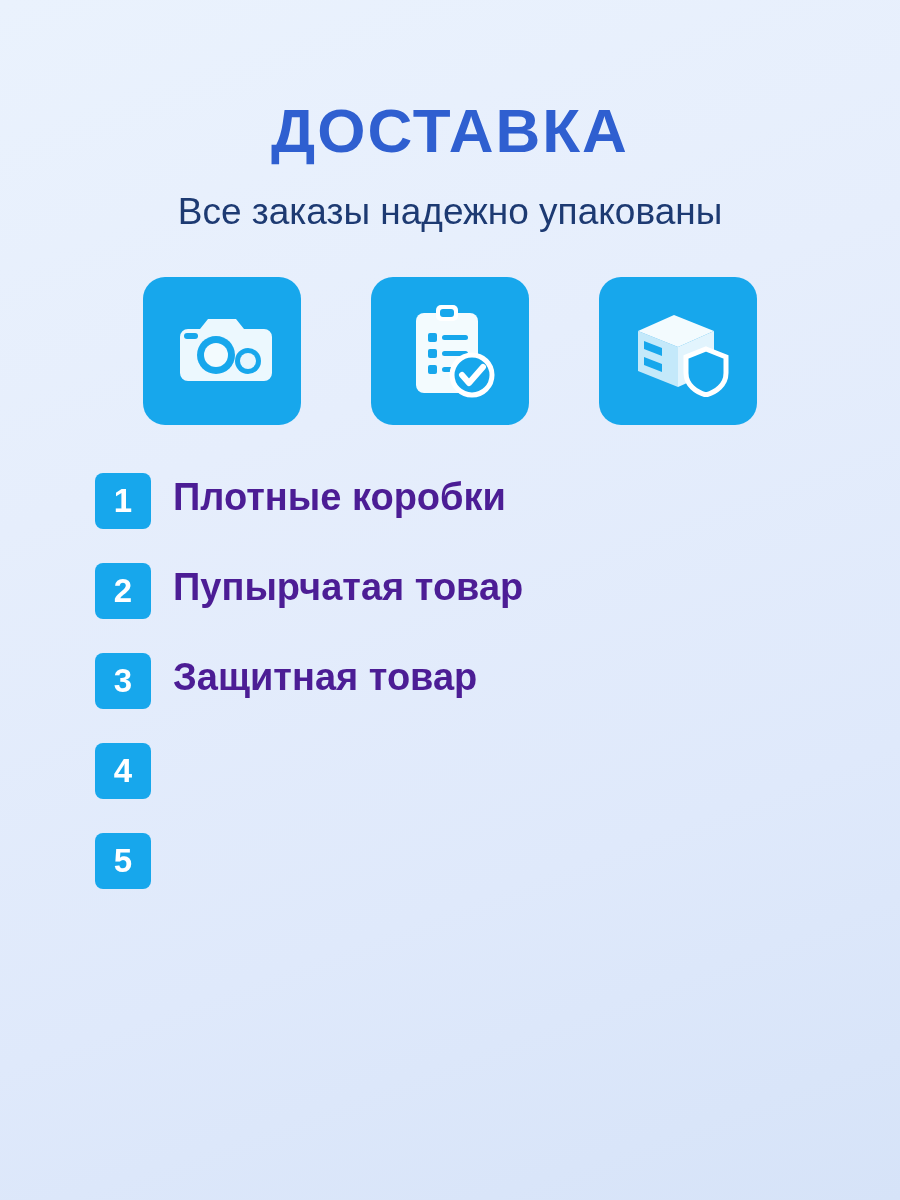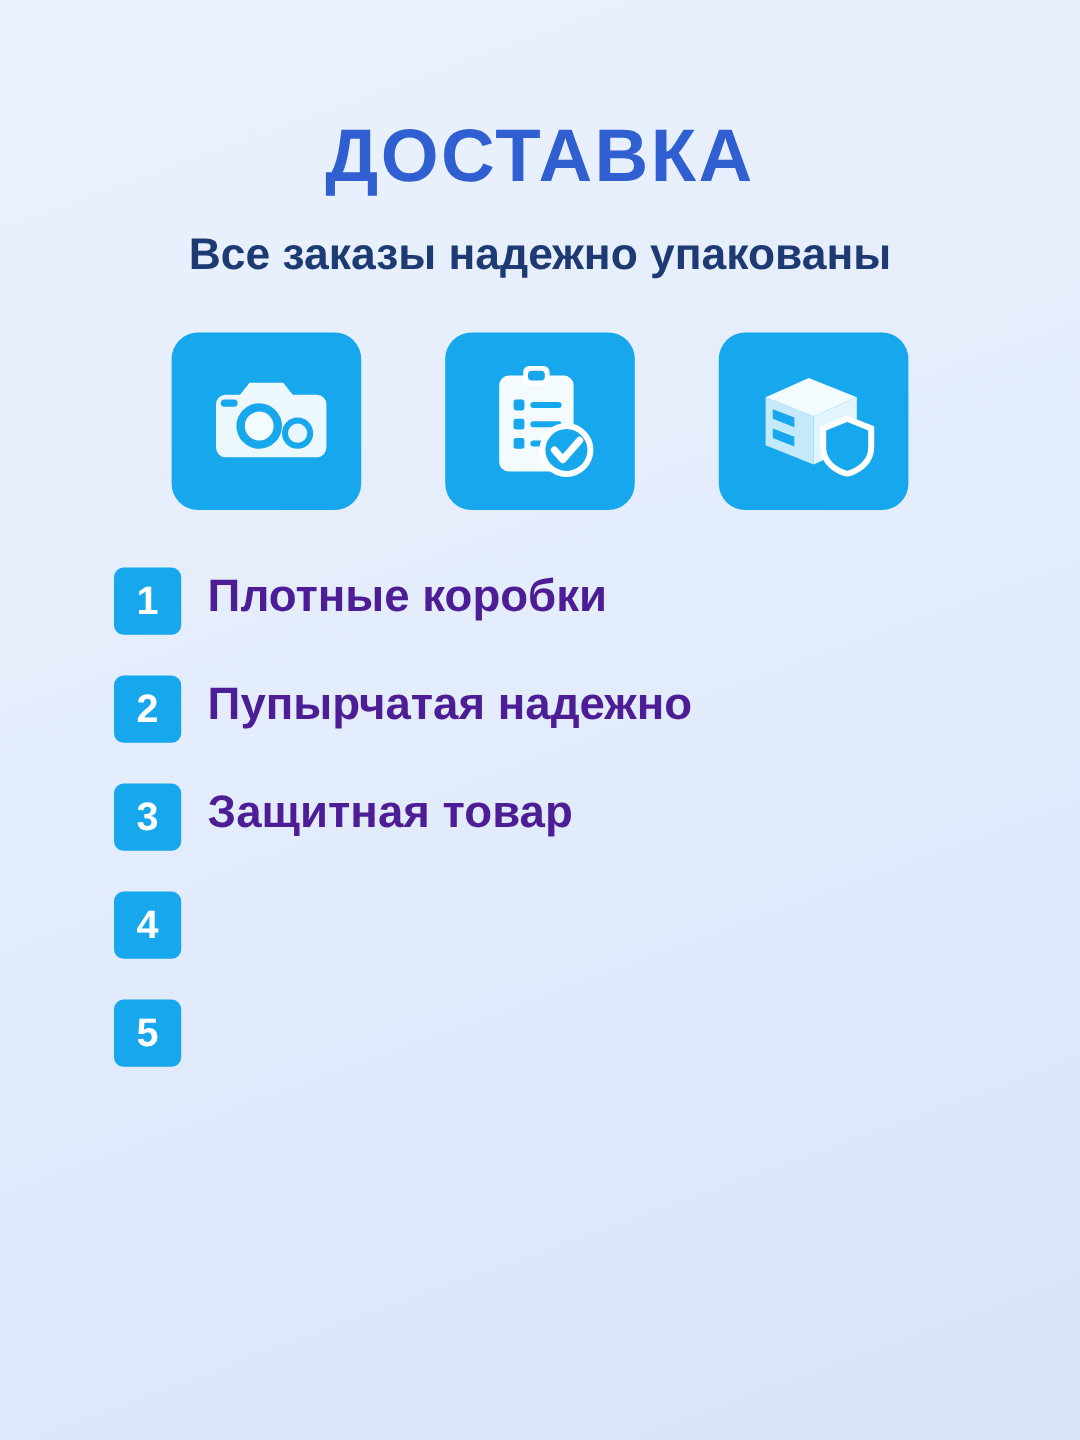--- a/index.html
+++ b/index.html
@@ -25,21 +25,21 @@
     font-size: 62px;
     font-weight: bold;
     letter-spacing: 2px;
     color: #2f5fd0;
     margin: 98px 0 0 0;
     line-height: 1.05;
   }
   .subtitle {
     text-align: center;
     font-size: 37px;
-    font-weight: bold;
+    font-weight: normal;
     color: #1d3a72;
     margin: 28px 0 0 0;
   }
   .icons-row {
     display: flex;
     justify-content: center;
     gap: 70px;
     margin-top: 44px;
   }
   .icon-tile {
@@ -149,21 +149,21 @@
 
   <div class="list">
 
     <div class="list-item">
       <div class="badge">1</div>
       <div class="item-text">Плотные коробки</div>
     </div>
 
     <div class="list-item">
       <div class="badge">2</div>
-      <div class="item-text">Пупырчатая надежно</div>
+      <div class="item-text">Пупырчатая товар</div>
     </div>
 
     <div class="list-item">
       <div class="badge">3</div>
       <div class="item-text">Защитная товар</div>
     </div>
 
     <div class="list-item">
       <div class="badge">4</div>
     </div>

